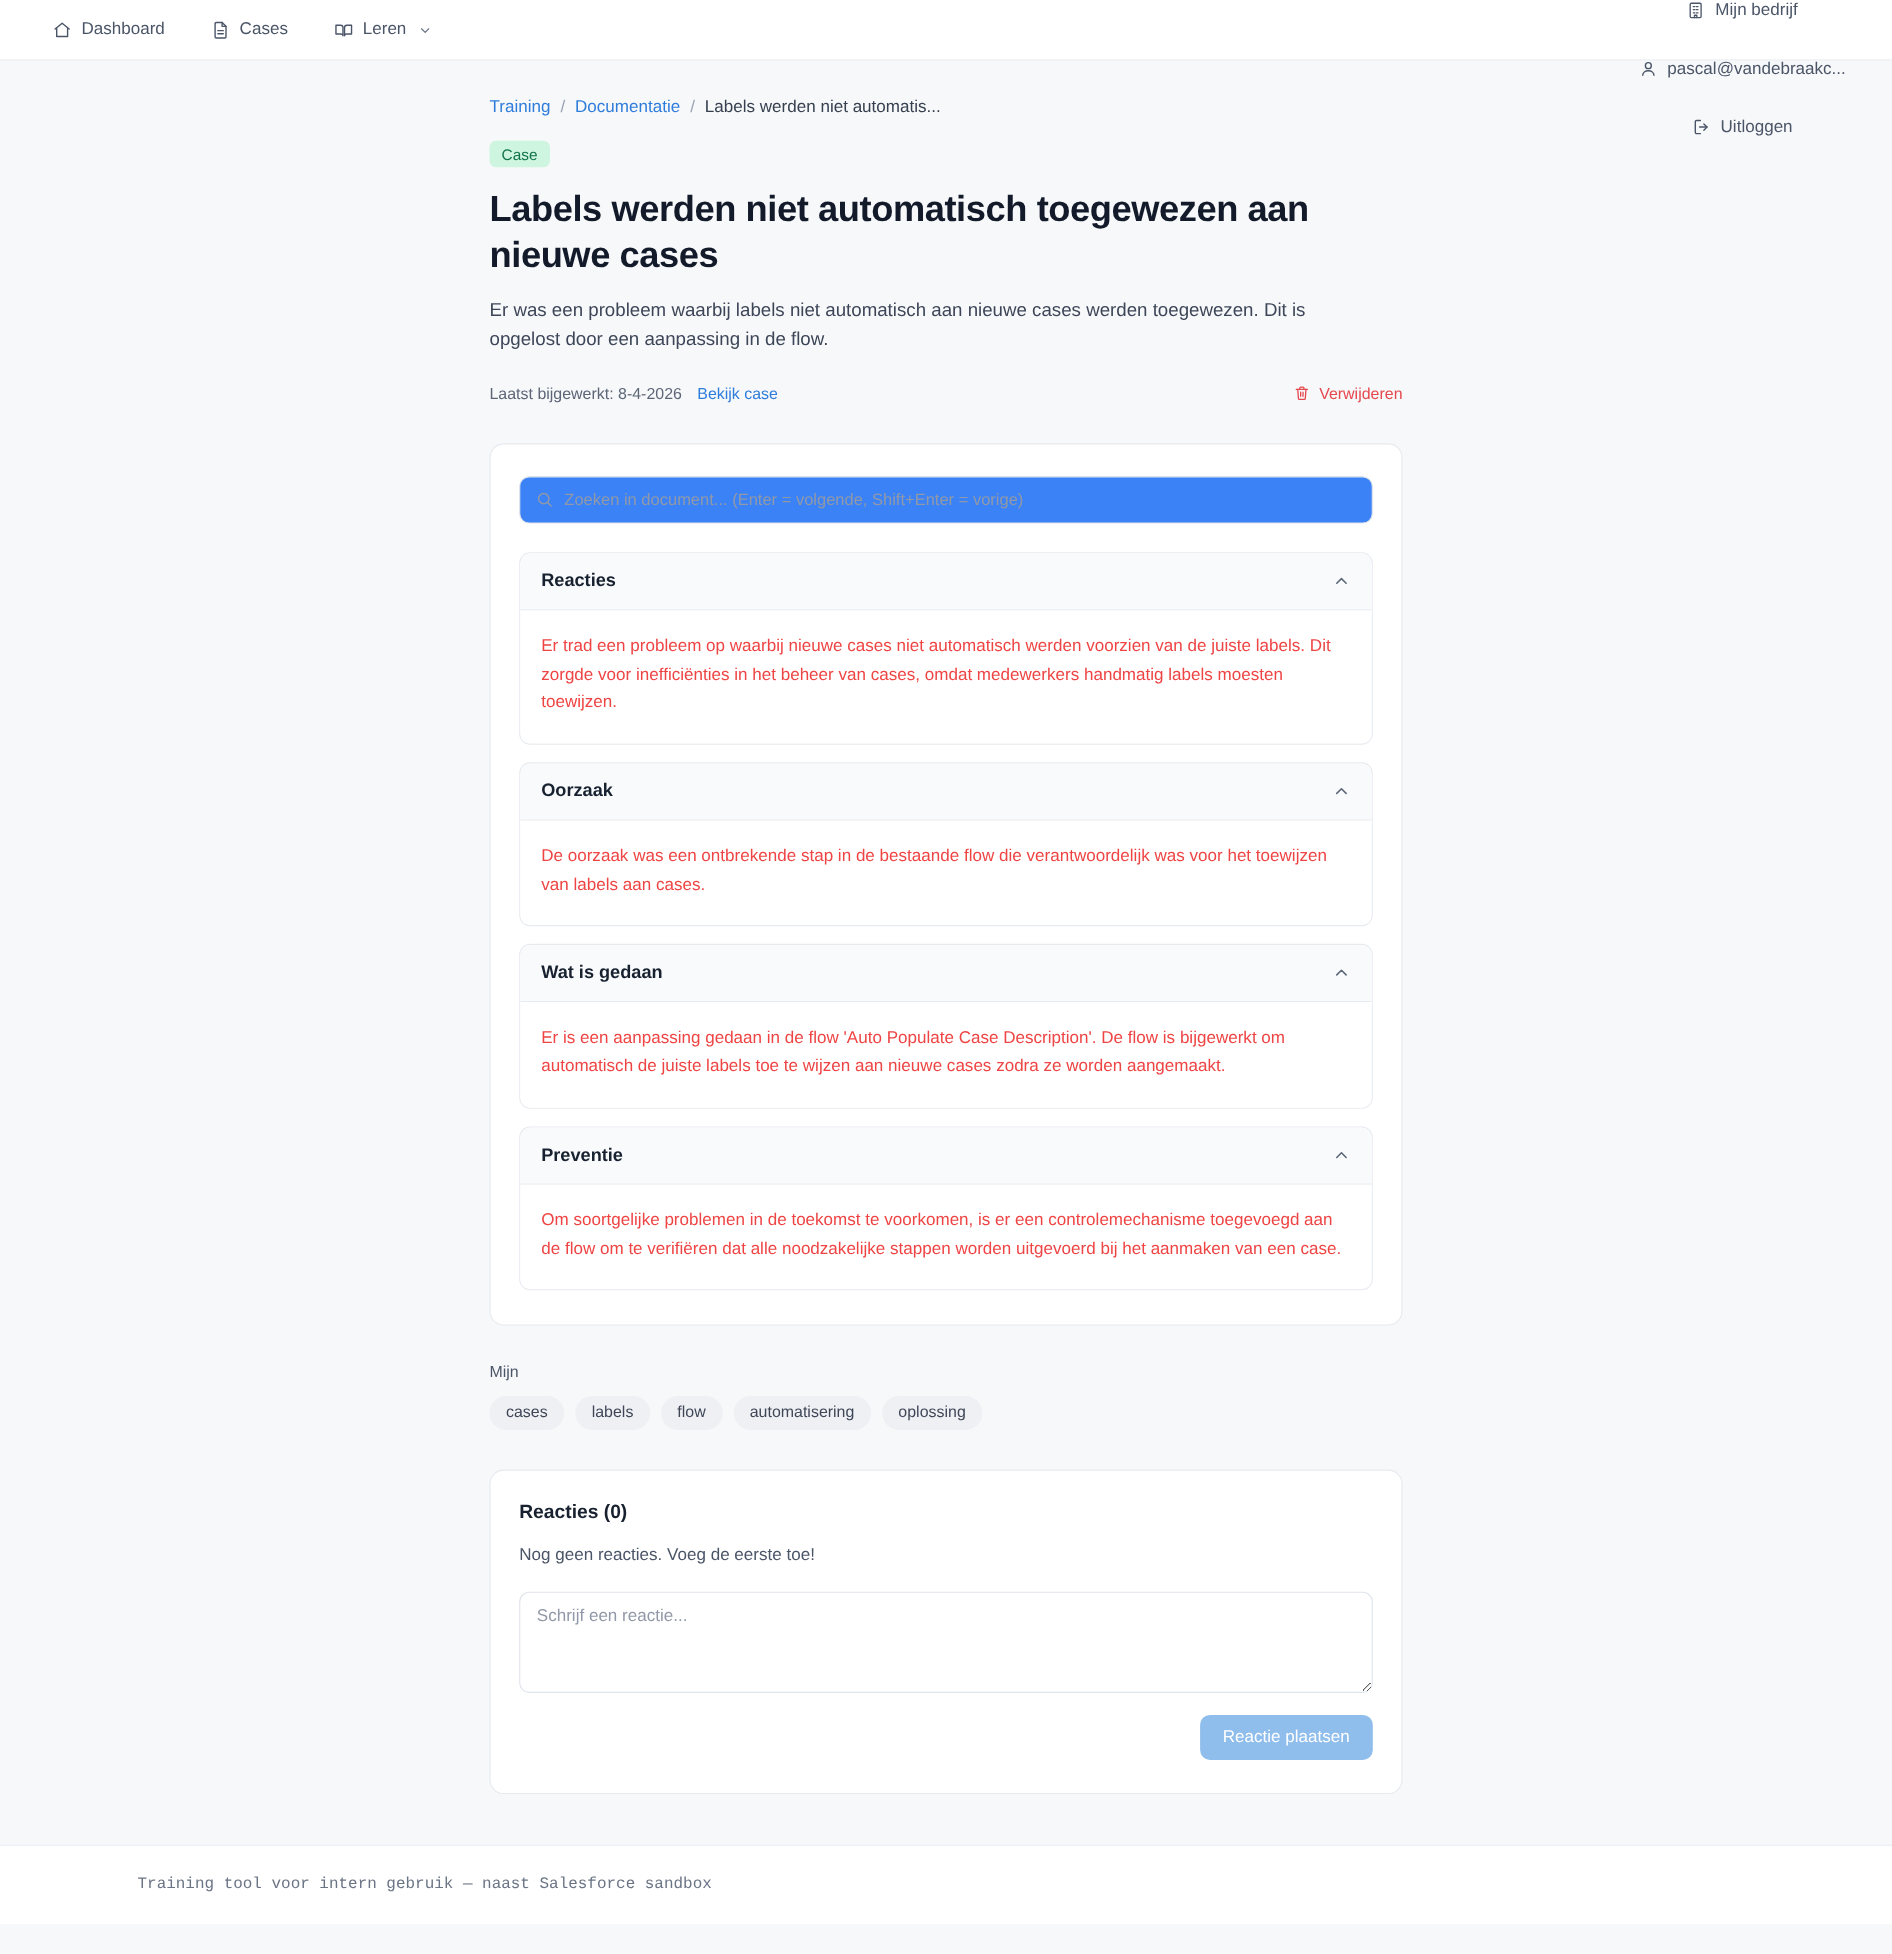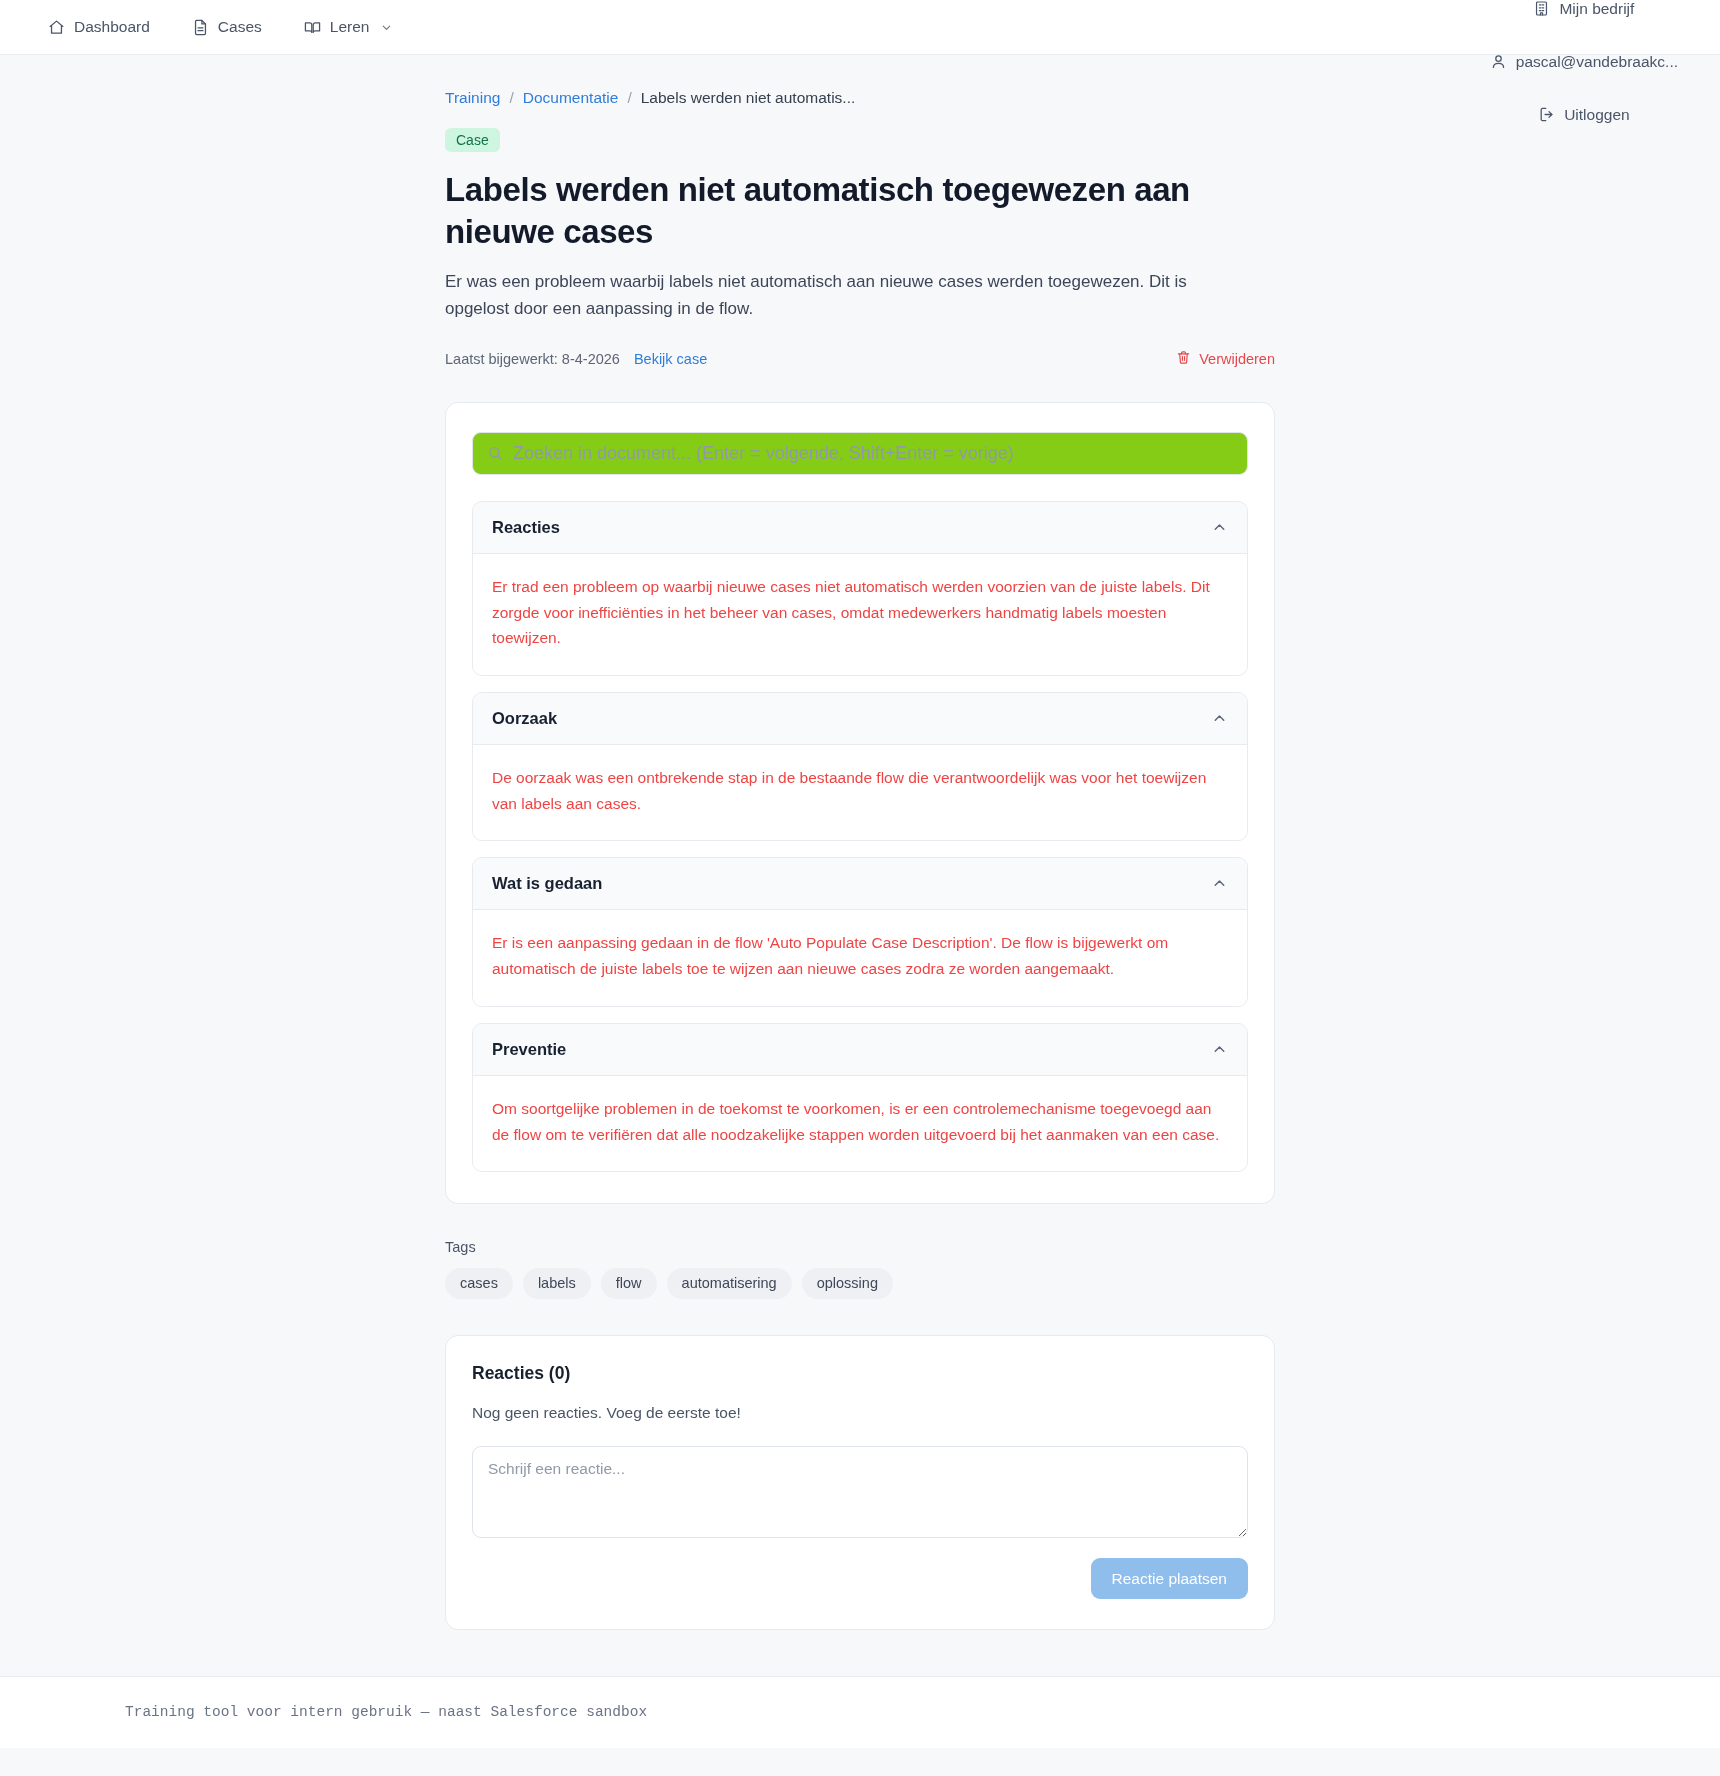--- a/index.html
+++ b/index.html
@@ -134,23 +134,23 @@
 
   .search-wrap {
     position: relative;
     margin-bottom: 26px;
   }
   .search-input {
     width: 100%;
     height: 43px;
     border: 1px solid #dfe3ea;
     border-radius: 9px;
-    background: #84cc16;
+    background: #3b82f6;
     padding: 0 14px 0 40px;
-    font-size: 18px;
+    font-size: 15px;
     font-family: "Liberation Sans", sans-serif;
     color: #2b3445;
     outline: none;
   }
   .search-input::placeholder { color: #9199a8; }
   .search-icon-pos {
     position: absolute;
     left: 15px;
     top: 50%;
     transform: translateY(-50%);
@@ -454,21 +454,21 @@
               </svg>
             </span>
           </div>
           <div class="acc-body">Om soortgelijke problemen in de toekomst te voorkomen, is er een controlemechanisme toegevoegd aan de flow om te verifiëren dat alle noodzakelijke stappen worden uitgevoerd bij het aanmaken van een case.</div>
         </div>
 
       </div>
     </div>
 
     <div>
-      <div class="tags-label">Tags</div>
+      <div class="tags-label">Mijn</div>
       <div class="tag-list">
         <span class="tag">cases</span>
         <span class="tag">labels</span>
         <span class="tag">flow</span>
         <span class="tag">automatisering</span>
         <span class="tag">oplossing</span>
       </div>
     </div>
 
     <div class="comments-card">

